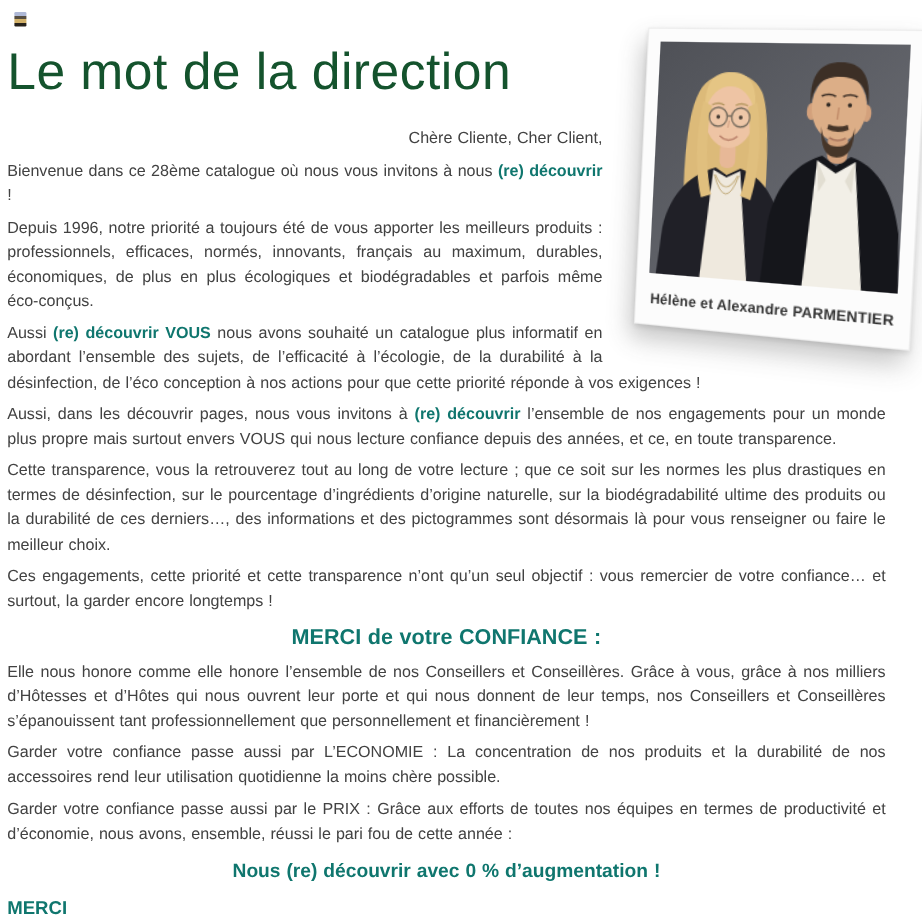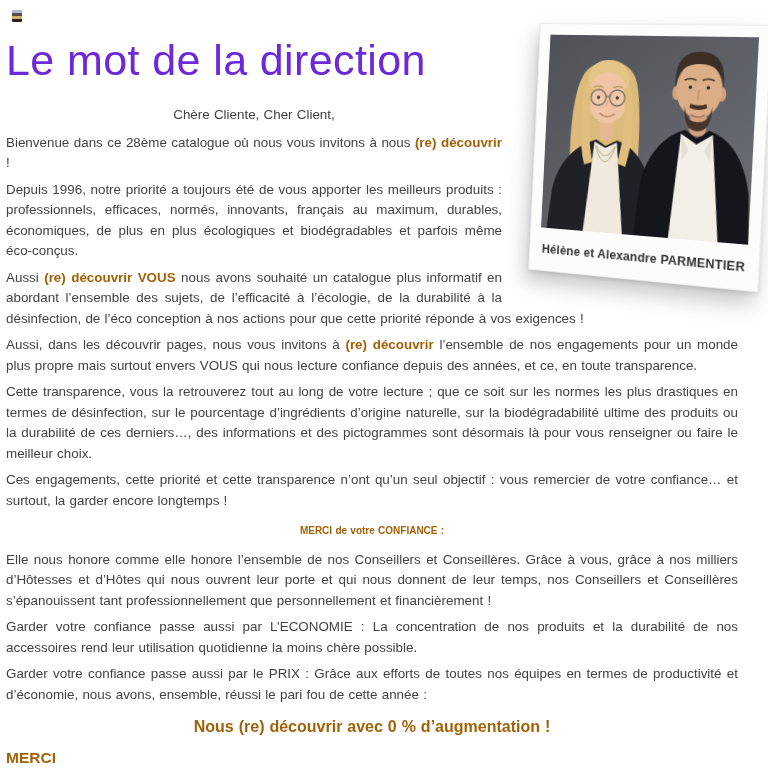--- a/index.html
+++ b/index.html
@@ -35,38 +35,38 @@
   }
   .photo-area { height: 200px; overflow: hidden; background: #57595f; }
   .photo-area svg { display: block; width: 100%; height: 100%; }
   .caption {
     height: 44px;
     display: flex; align-items: center; justify-content: center;
     font-size: 12.5px; font-weight: 700; color: #333333;
     letter-spacing: 0.2px; white-space: nowrap;
   }
   h1 {
-    font-size: 43px; font-weight: 300; color: #6d28d9;
+    font-size: 43px; font-weight: 300; color: #14532d;
     letter-spacing: 0.4px;
     margin: 2px 0 20px 0; line-height: 1.15;
   }
   p {
     font-size: 13.4px; line-height: 20.5px;
     text-align: justify;
     margin-bottom: 6px;
     word-spacing: 0.5px;
   }
-  p.greet { text-align: center; margin-bottom: 7px; margin-top: 16px; }
-  .b { font-weight: 700; color: #a16207; }
+  p.greet { text-align: right; margin-bottom: 7px; margin-top: 16px; }
+  .b { font-weight: 700; color: #0f766e; }
   .big { font-size: 15.5px; }
   p.h-center {
     text-align: center; font-weight: 700; color: #1d1d1d;
     margin: 10px 0 8px 0;
   }
-  p.h-merci { font-size: 10px; }
+  p.h-merci { font-size: 18px; }
   p.h-zero  { font-size: 16px; margin: 12px 0 10px 0; }
   p.h-center .b { font-size: inherit; }
 </style>
 </head>
 <body>
 
 <div class="thumb"></div>
 
 <aside class="photo-wrap">
   <div class="polaroid">

